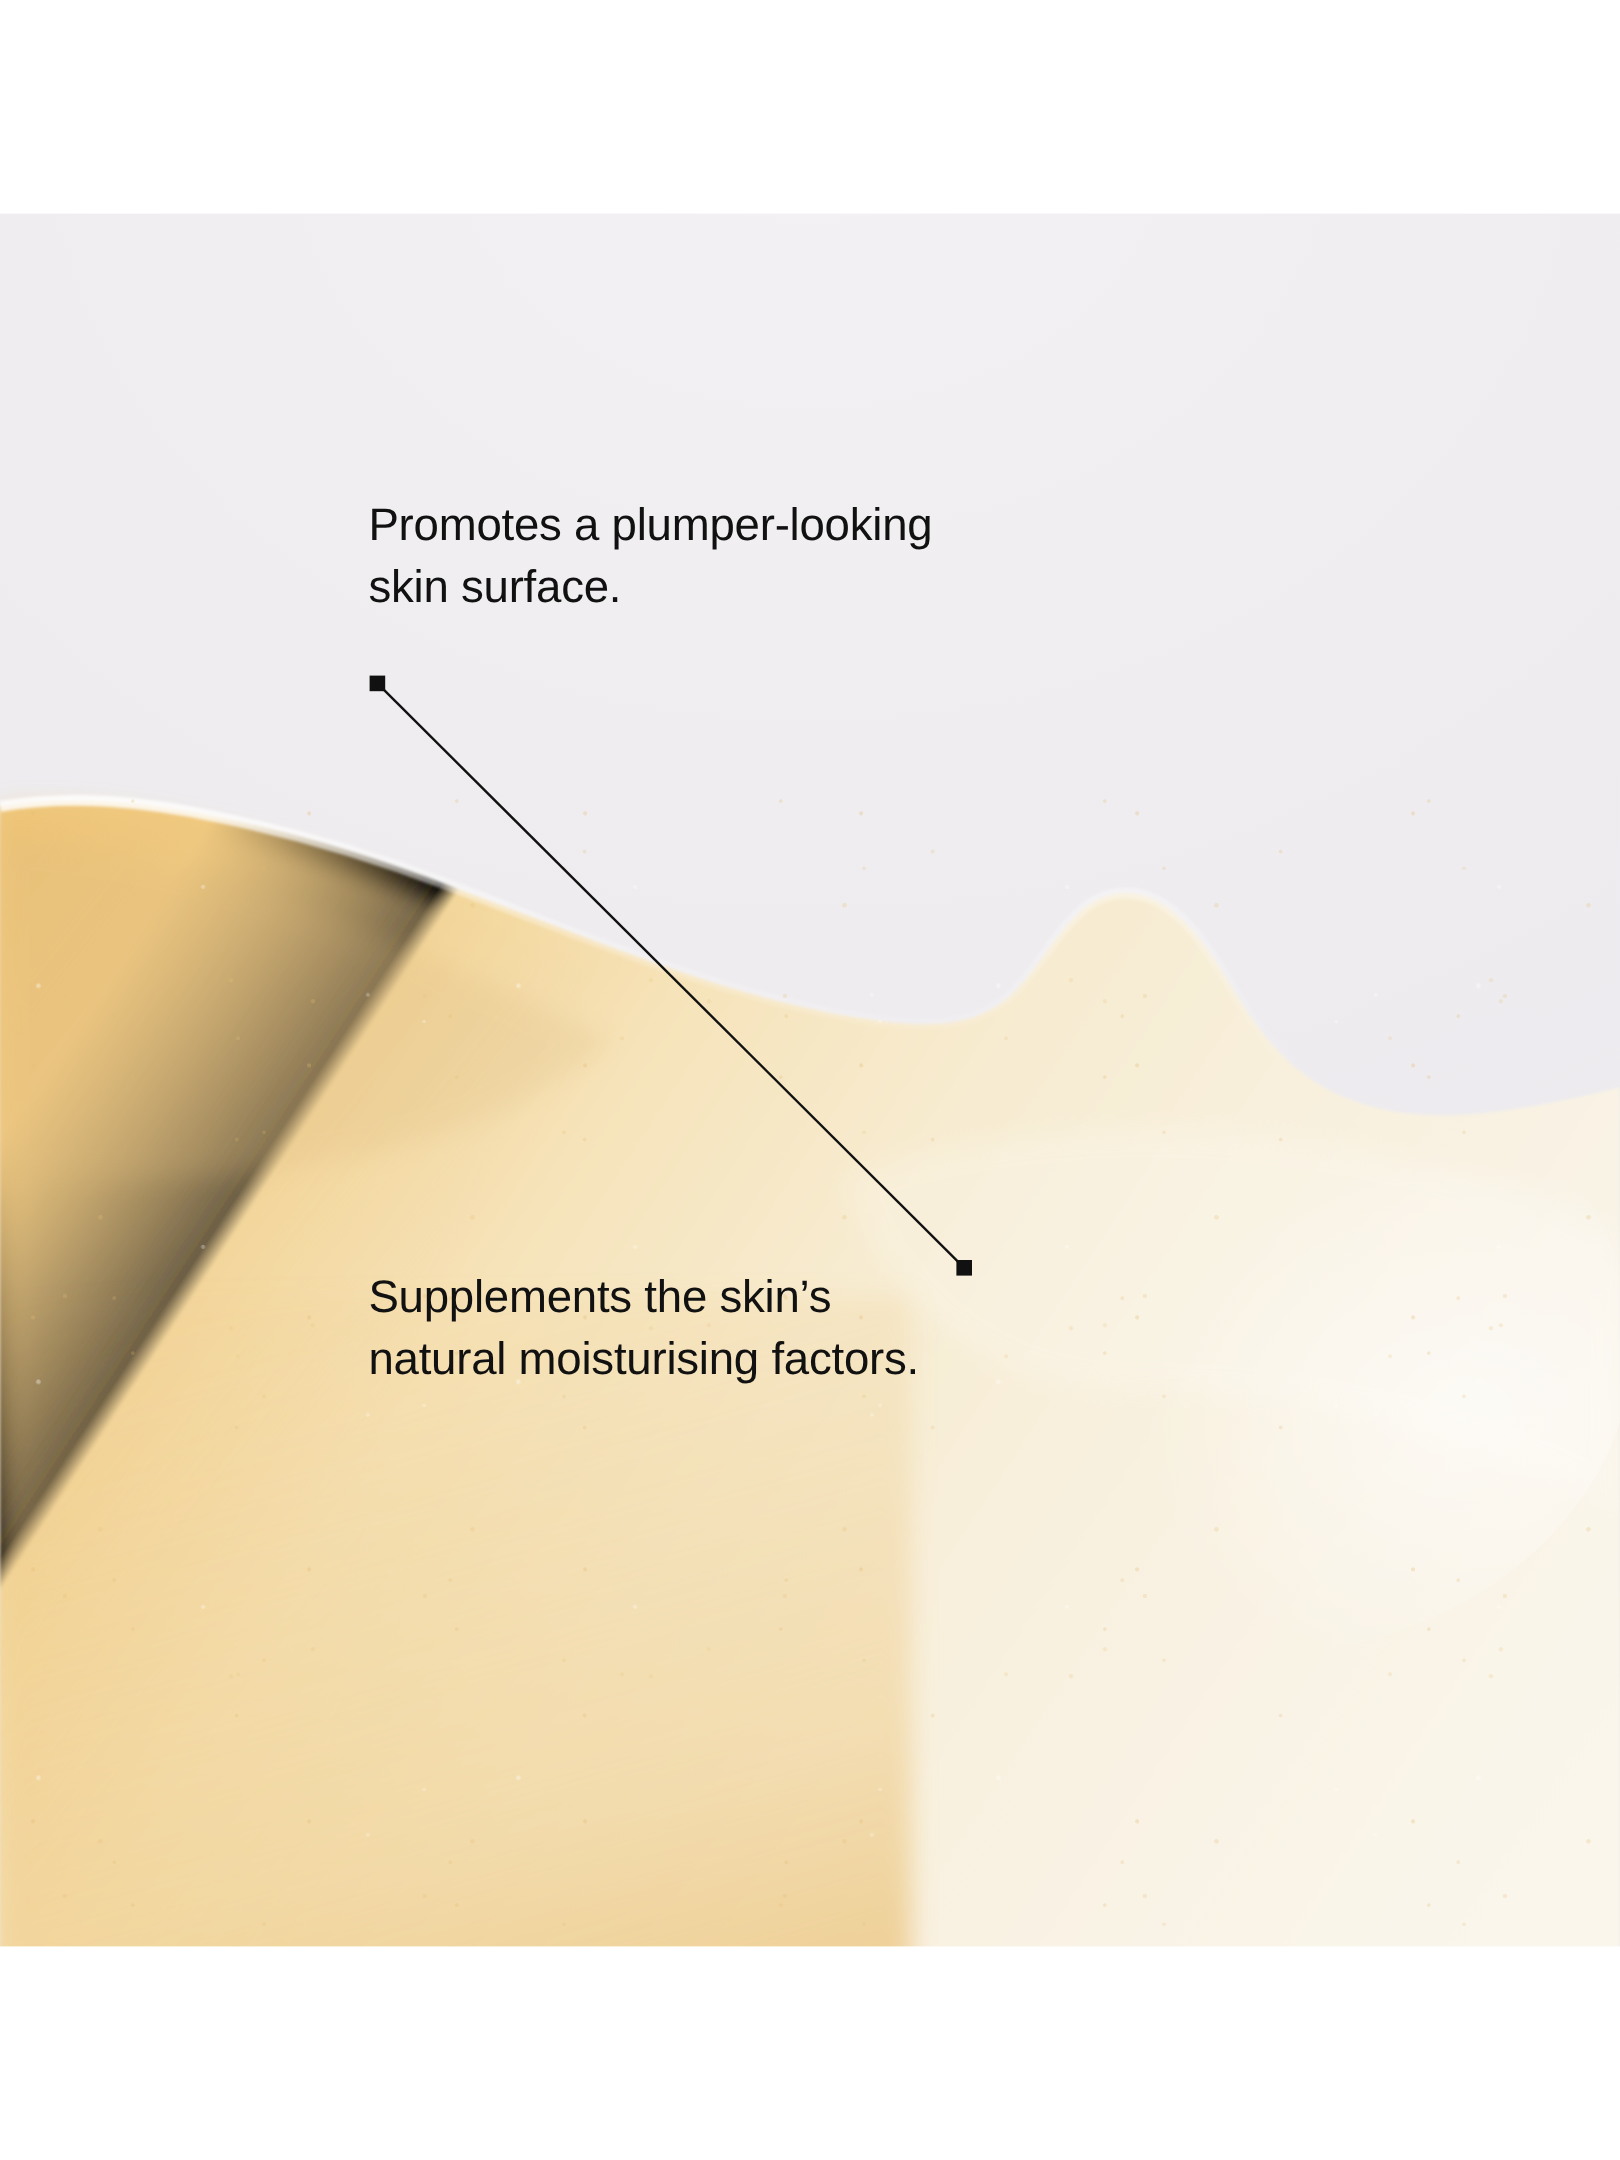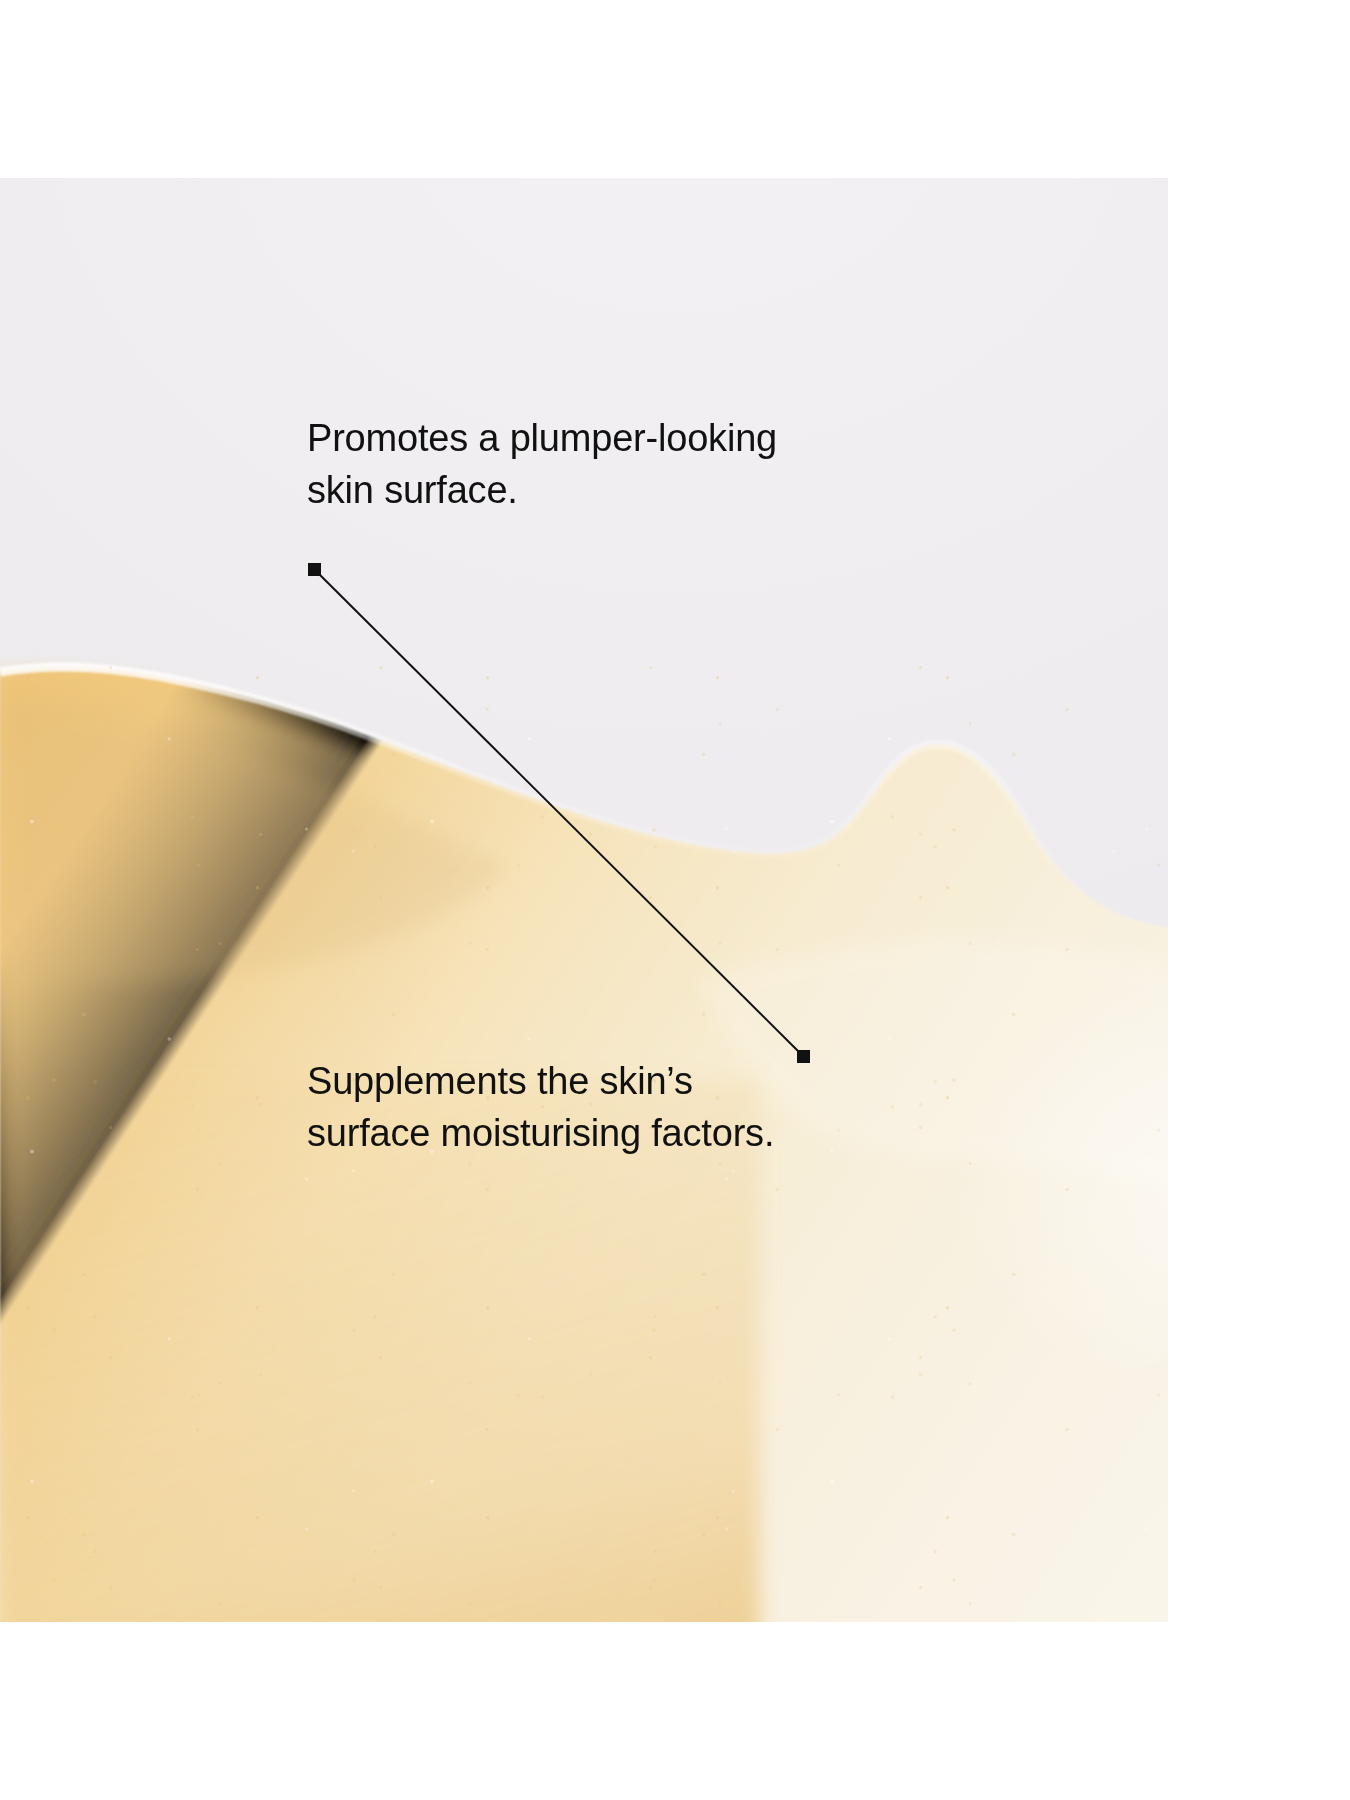--- a/index.html
+++ b/index.html
@@ -5,21 +5,21 @@
 <style>
   html,body{margin:0;padding:0;}
   body{
     width:1350px;height:1800px;
     font-family:"Liberation Sans","DejaVu Sans",sans-serif;
     background:#ffffff;
     overflow:hidden;
   }
   #stage{
     position:relative;
-    width:1168px;height:1800px;
+    width:1350px;height:1800px;
     background:#f0eef1;
     overflow:hidden;
   }
 
   
   .band{position:absolute;left:0;width:1350px;background:#ffffff;z-index:60;}
   .band.top{top:0;height:178px;}
   .band.bottom{bottom:0;height:178px;}
 
   
@@ -206,18 +206,18 @@
       <line x1="316" y1="571" x2="801" y2="1054" stroke="#111111" stroke-width="2"></line>
       <rect x="308" y="563" width="13" height="13" fill="#111111"></rect>
       <rect x="797" y="1050" width="13" height="13" fill="#111111"></rect>
     </svg>
   </div>
 
   <div class="callout" id="callout-top">Promotes a plumper-looking
 skin surface.</div>
 
   <div class="callout" id="callout-bottom">Supplements the skin’s
-surface moisturising factors.</div>
+natural moisturising factors.</div>
 
   <div class="band top"></div>
   <div class="band bottom"></div>
 
 </div>
 
 </body></html>

